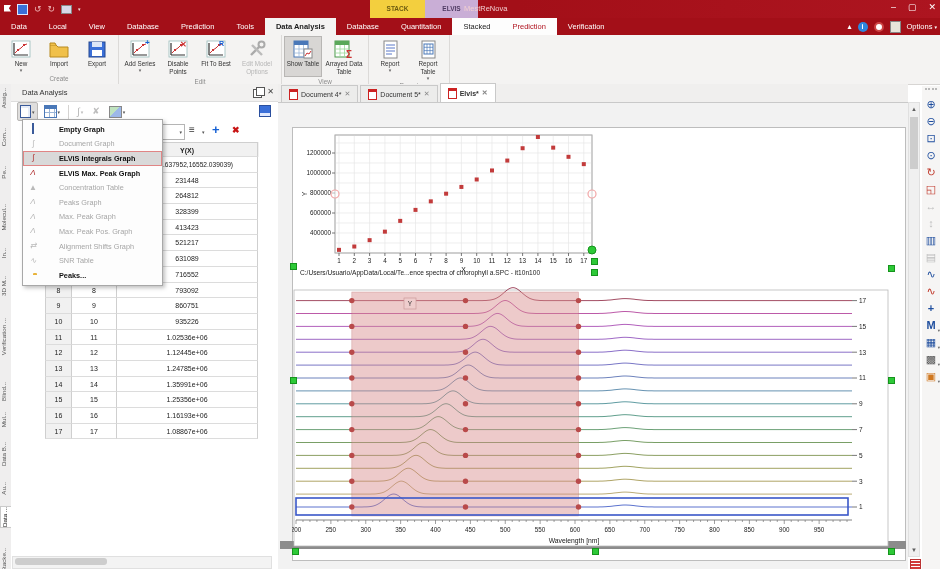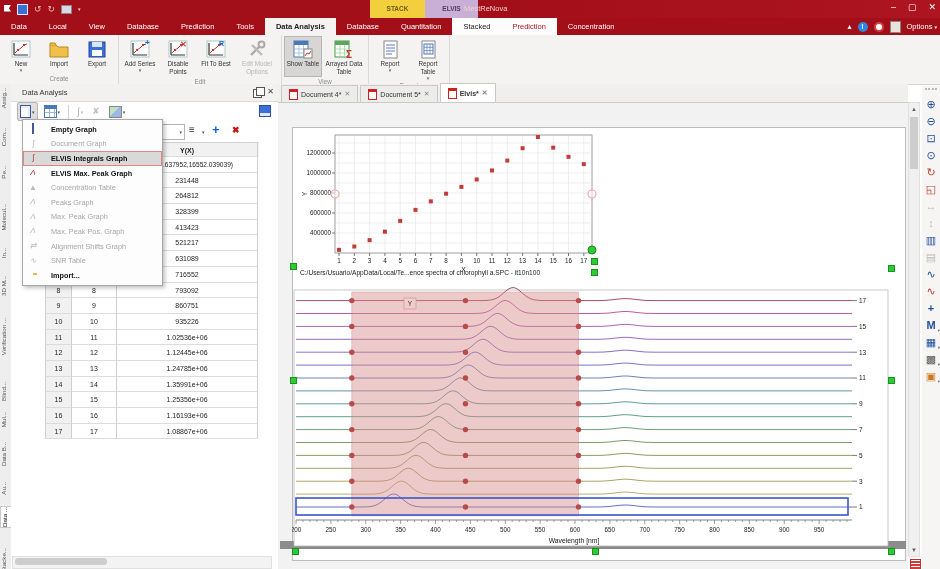--- a/index.html
+++ b/index.html
@@ -77,21 +77,21 @@
   .tc{box-sizing:border-box;border-right:1px solid #cfcfcf;border-bottom:1px solid #dcdcdc;text-align:center;font-size:7px;line-height:15.5px;overflow:hidden;white-space:nowrap;}
   .tc.c0{width:27px;background:#f1f1f1;}
   .tc.c1{width:45px;}
   .tc.c2{width:141px;}
   .dtable .trow:first-child .tc{border-top:1px solid #cfcfcf;}
   .dtable .tc:first-child{border-left:1px solid #cfcfcf;}
   .hscroll{position:absolute;left:1px;top:472px;width:258px;height:11px;background:#f3f3f3;border:1px solid #e0e0e0;}
   .hthumb{position:absolute;left:2px;top:1px;width:92px;height:7px;background:#cdcdcd;border-radius:3px;}
   
   .dmenu{position:absolute;left:22px;top:119px;width:139px;background:#fdfdfd;border:1px solid #a8a8a8;box-shadow:2px 2px 4px rgba(0,0,0,.25);z-index:50;padding:2px 0;}
-  .mitem{display:flex;align-items:center;height:12.6px;padding:0 4px 0 3px;gap:12px;border:1px solid transparent;}
+  .mitem{display:flex;align-items:center;height:12.6px;padding:0 4px 0 3px;gap:20px;border:1px solid transparent;}
   .mitem .ic{width:12px;text-align:center;font-size:8px;line-height:10px;}
   .mitem .tx{font-size:7.3px;white-space:nowrap;}
   .mitem.on .tx{color:#111;font-weight:bold;}
   .mitem.off .tx{color:#a6a6a6;}
   .mitem.hover{background:#d9d9d9;border-color:#e08585;}
   .mi-page{width:7px;height:9px;border:1px solid #3a5a9a;background:#fff;margin:0 auto;}
   .mi-folder{width:9px;height:7px;background:#e8b33a;border-radius:1px;margin:0 auto;position:relative;}
   .mi-folder::before{content:"";position:absolute;left:0;top:-2px;width:4px;height:2px;background:#e8b33a;border-radius:1px 1px 0 0;}
   
   .docarea{position:absolute;left:278px;top:84px;width:630px;height:485px;background:#f2f2f2;}
@@ -148,21 +148,21 @@
       <span class="mtab">Local</span>
       <span class="mtab">View</span>
       <span class="mtab">Database</span>
       <span class="mtab">Prediction</span>
       <span class="mtab">Tools</span>
       <span class="mtab active">Data Analysis</span>
       <span class="mtab">Database</span>
       <span class="mtab">Quantitation</span>
       <span class="mtab ctx">Stacked</span>
       <span class="mtab ctx red-text">Prediction</span>
-      <span class="mtab">Concentration</span>
+      <span class="mtab">Verification</span>
     </div>
   <div class="menubar-right">
     <span class="mb-ico">▴</span>
     <span class="circle-i">i</span>
     <span class="circle-g"></span>
     <span class="book"></span>
     <span class="options-lbl"><span>Options</span> <span class="caret-s" style="color:#fff;">▾</span></span>
   </div>
 
   <div class="ribbon" id="ribbon">
@@ -508,21 +508,21 @@
       <div class="mitem off">
         <span class="ic" style="color: rgb(185, 185, 185); font-style: italic;">⇄</span>
         <span class="tx">Alignment Shifts Graph</span>
       </div>
       <div class="mitem off">
         <span class="ic" style="color: rgb(185, 185, 185); font-style: italic;">∿</span>
         <span class="tx">SNR Table</span>
       </div>
       <div class="mitem on">
         <span class="ic"><span class="mi-folder"></span></span>
-        <span class="tx">Import...</span>
+        <span class="tx">Peaks...</span>
       </div>
     </div>
 
   <div class="docarea">
     <div class="doctabs" id="doctabs">
         <div class="dtab" style="margin-left: 3px;">
           <span class="doc-ico"></span>
           <span>Document 4*</span>
           <span class="x">✕</span>
         </div>

